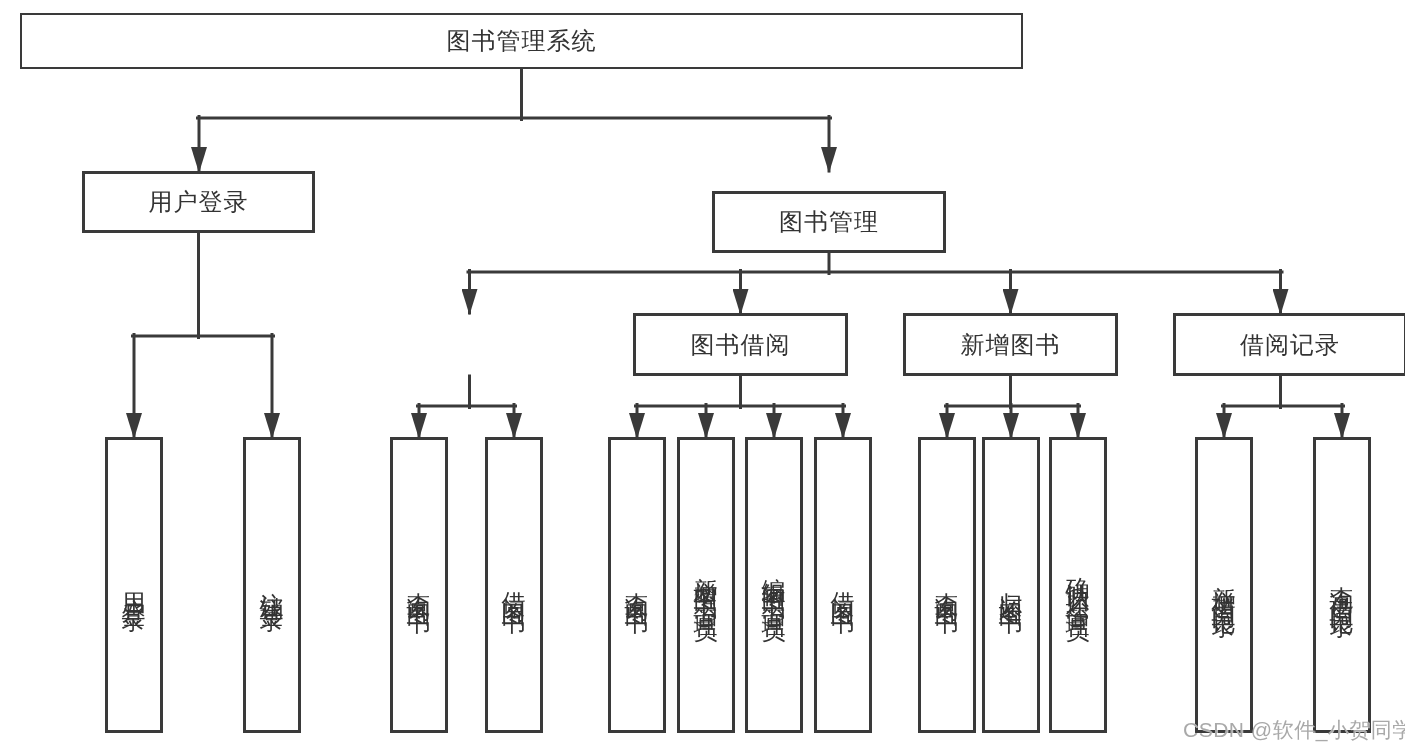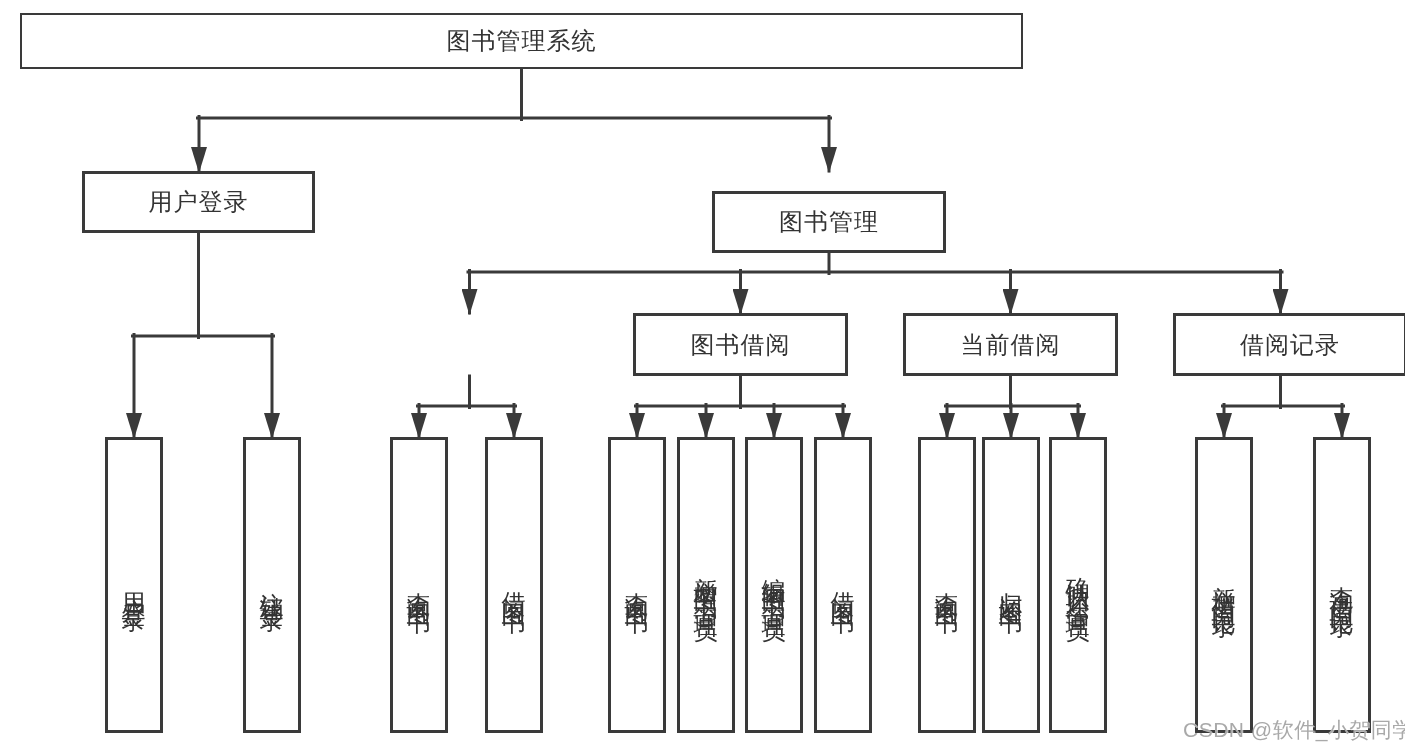--- a/index.html
+++ b/index.html
@@ -116,21 +116,21 @@
     <span class="lbl">用户登录</span>
   </div>
   <div class="box h" id="n-book-mgmt">
     <span class="lbl">图书管理</span>
   </div>
 
   <div class="box h" id="n-book-borrow">
     <span class="lbl">图书借阅</span>
   </div>
   <div class="box h" id="n-current-borrow">
-    <span class="lbl">当前借阅</span>
+    <span class="lbl">新增图书</span>
   </div>
   <div class="box h" id="n-borrow-records">
     <span class="lbl">借阅记录</span>
   </div>
 
   <div class="box v" id="n-ul-login">
     <span class="lbl">用户登录</span>
   </div>
   <div class="box v" id="n-ul-logout">
     <span class="lbl">注销登录</span>

